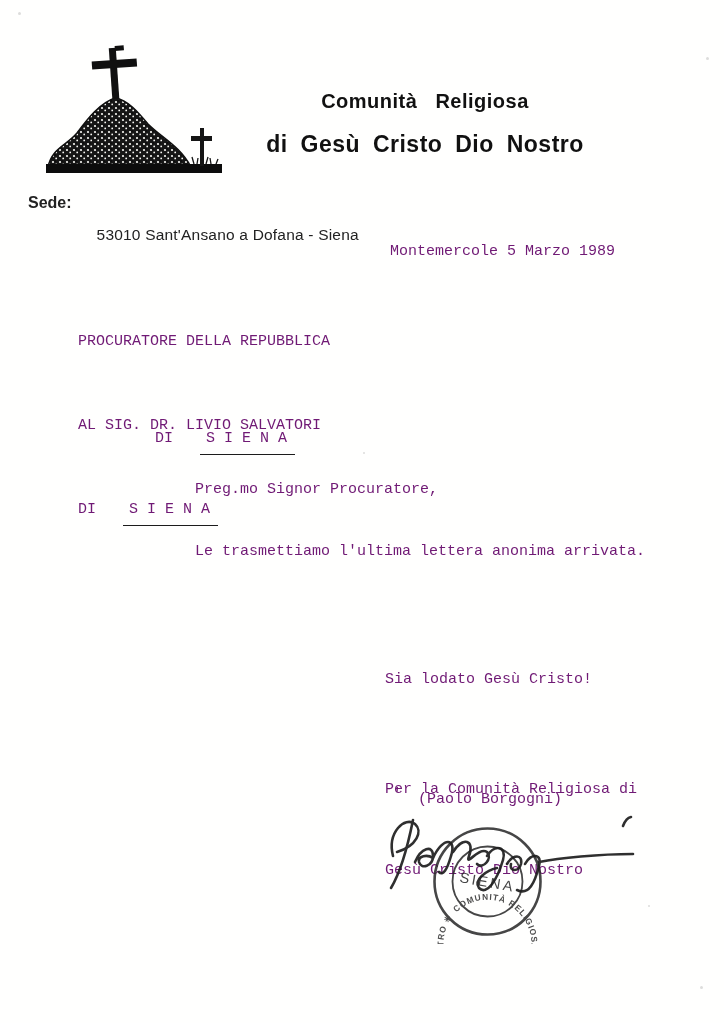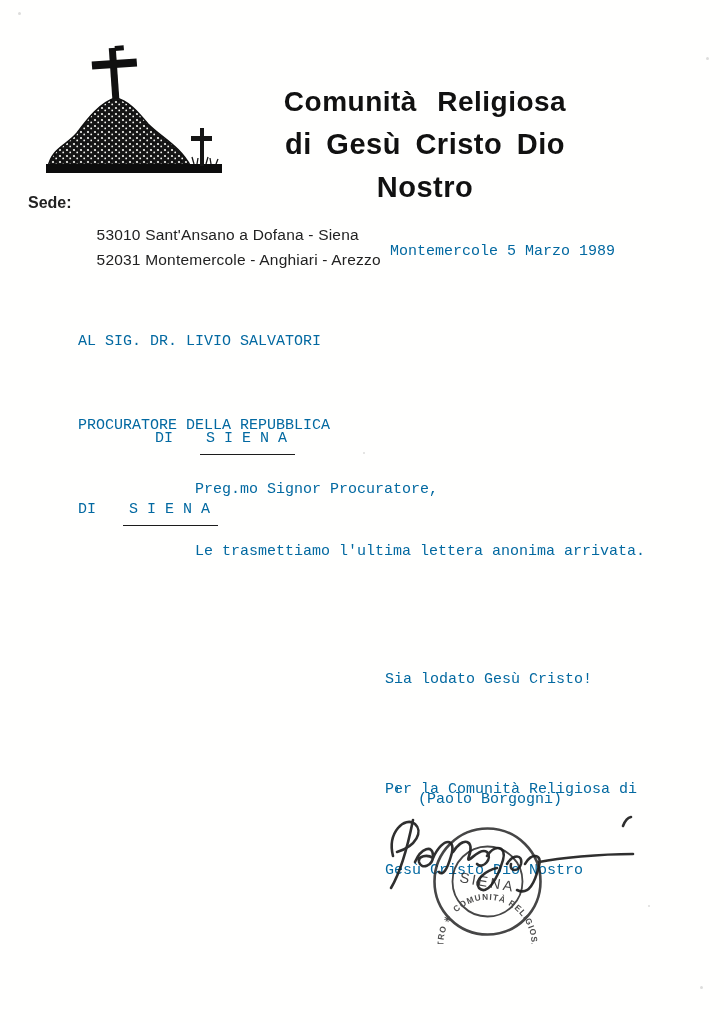--- a/index.html
+++ b/index.html
@@ -6,27 +6,27 @@
   .page{
     position:relative;width:724px;height:1023px;margin:0 auto;
     background:#fffffe;overflow:hidden;
     font-family:"Liberation Sans",sans-serif;color:#1d1d1d;
   }
   .abs{position:absolute;}
   
   .logo{left:44px;top:40px;width:196px;height:138px;}
   .org-title{left:252px;top:80px;width:346px;text-align:center;
     font-weight:bold;color:#111;line-height:43px;}
-  .org-title .l1{font-size:28px;word-spacing:12px;letter-spacing:.5px;text-align:center;}
-  .org-title .l2{font-size:29px;word-spacing:6px;letter-spacing:.5px;}
+  .org-title .l1{font-size:20px;word-spacing:12px;letter-spacing:.5px;text-align:center;}
+  .org-title .l2{font-size:23px;word-spacing:6px;letter-spacing:.5px;}
   .sede{left:28px;top:194px;display:flex;gap:25px;font-size:15.5px;color:#222;}
   .sede .lbl{font-weight:bold;font-size:16px;}
   .sede .addr{line-height:25px;letter-spacing:.2px;margin-top:28px;}
   
-  .mono{font-family:"Liberation Mono",monospace;font-size:15px;color:#0369a1;white-space:pre;}
+  .mono{font-family:"Liberation Mono",monospace;font-size:15px;color:#701a75;white-space:pre;}
   .date{left:390px;top:243px;}
   .recipient{left:78px;top:272px;line-height:28px;}
   .cc{left:78px;top:369px;line-height:28px;}
   .cc .ind{margin-left:77px;}
   .city{display:inline-block;border-bottom:1.6px solid #1c1c1c;padding:0 8px 1px 6px;margin-left:27px;}
   .sal{left:195px;top:481px;text-align:right;}
   .p1{left:195px;top:543px;}
   .p2{left:195px;top:609px;}
   .praise{left:385px;top:671px;}
   .corg{left:385px;top:722px;line-height:27px;}
@@ -73,29 +73,28 @@
 
   <div class="abs org-title">
     <div class="l1">Comunità Religiosa</div>
     <div class="l2">di Gesù Cristo Dio Nostro</div>
   </div>
 
   <div class="abs sede">
     <span class="lbl">Sede:</span>
     <span class="addr">
       <div>53010 Sant'Ansano a Dofana - Siena</div>
-      <div>52031 Montemercole - Anghiari - Arezzo</div>
     </span>
   </div>
 
   <div class="abs mono date">Montemercole 5 Marzo 1989</div>
 
   <div class="abs mono recipient">
+    <div>PROCURATORE DELLA REPUBBLICA</div>
     <div>AL SIG. DR. LIVIO SALVATORI</div>
-    <div>PROCURATORE DELLA REPUBBLICA</div>
     <div><span>DI</span><span class="city">S I E N A</span></div>
   </div>
 
   <div class="abs mono cc">
     <div class="ind"><span>DI</span><span class="city">S I E N A</span></div>
   </div>
 
   <div class="abs mono sal">Preg.mo Signor Procuratore,</div>
   <div class="abs mono p1">Le trasmettiamo l'ultima lettera anonima arrivata.</div>
 

